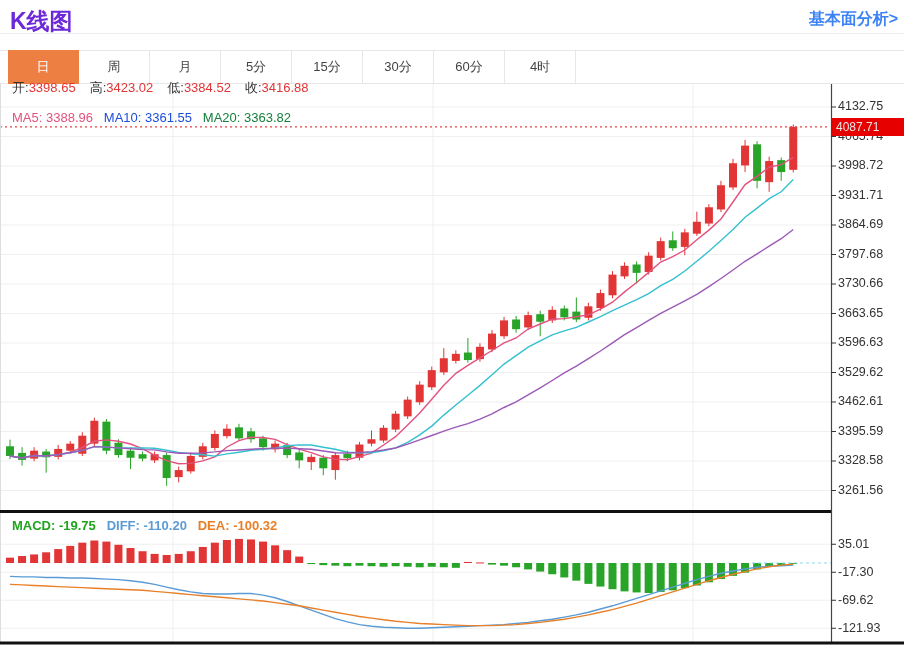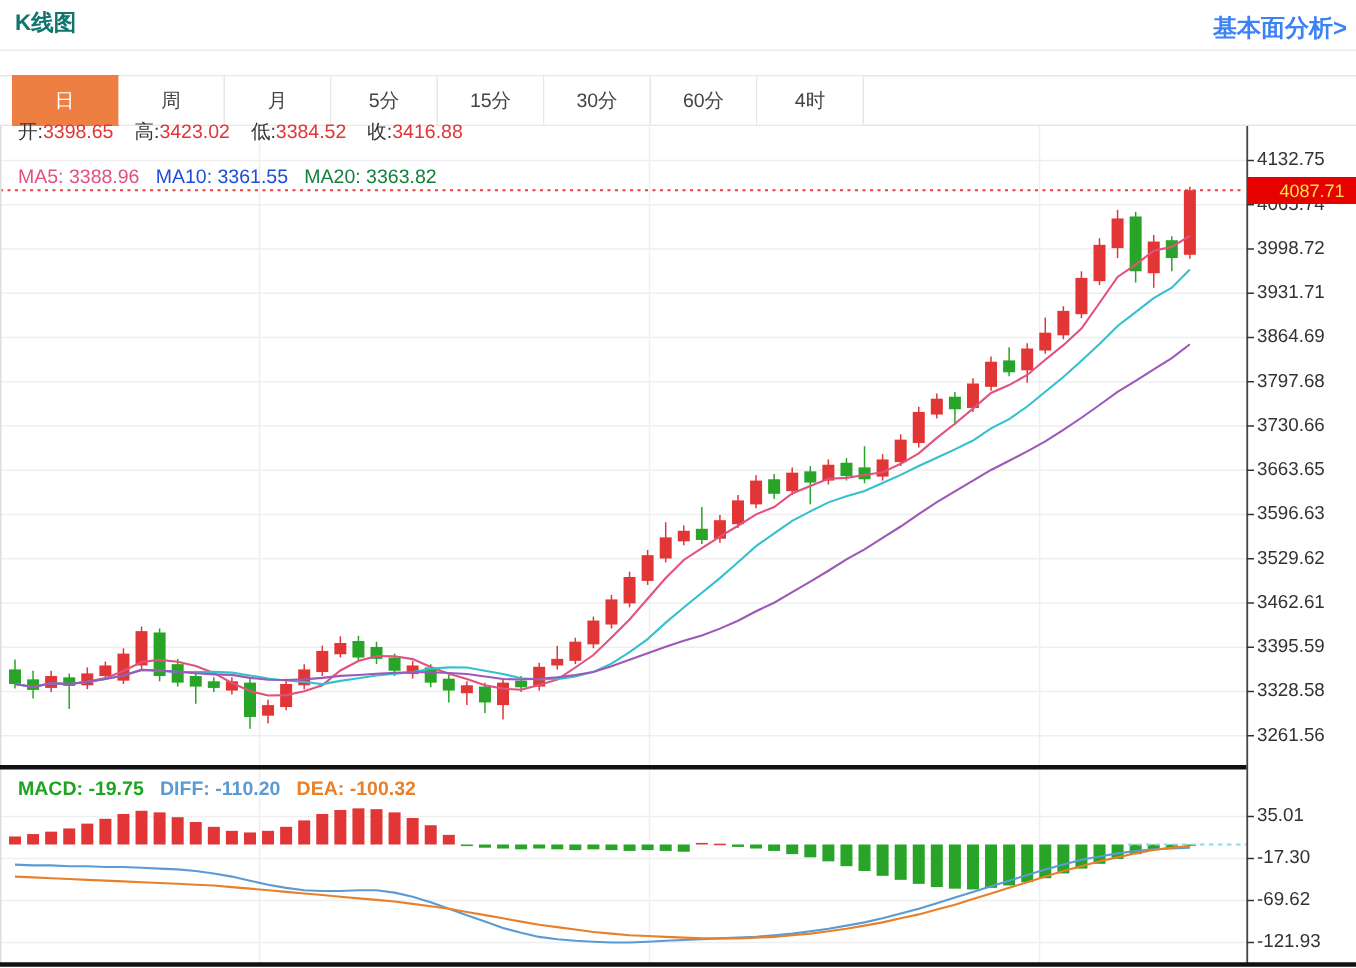--- a/index.html
+++ b/index.html
@@ -1,34 +1,34 @@
 <!DOCTYPE html>
 <html><head>
 <meta charset="utf-8">
 <style>
   html,body{margin:0;padding:0;background:#fff;}
   .page{position:relative;width:904px;height:645px;background:#fff;overflow:hidden;
         font-family:"Liberation Sans","DejaVu Sans",sans-serif;}
-  .title{position:absolute;left:10px;top:6px;font-size:15px;font-weight:bold;color:#0f766e;}
+  .title{position:absolute;left:10px;top:6px;font-size:23px;font-weight:bold;color:#6d28d9;}
   .toplink{position:absolute;right:6px;top:9px;font-size:16px;color:#3b82f6;cursor:pointer;font-weight:bold;}
   .divider{position:absolute;left:0;top:33px;width:904px;height:0;border-top:1px solid #ececec;}
   .tabbar{position:absolute;left:0;top:50px;width:904px;height:34px;box-sizing:border-box;
           border-top:1px solid #e7e7e7;border-bottom:1px solid #e7e7e7;padding-left:8px;display:flex;}
   .tab{width:70px;height:32px;line-height:32px;text-align:center;font-size:13px;color:#444;
        border-right:1px solid #e7e7e7;cursor:pointer;background:#fff;}
   .tab.active{background:#ee7f43;color:#fff;border-right-color:#ee7f43;margin-top:-1px;height:34px;line-height:34px;}
   .inforow{position:absolute;left:12px;font-size:13px;white-space:nowrap;}
   .inforow .lab{color:#333;}
   .inforow .val{margin-right:14px;}
   #ohlc-row{top:79px;}
   #ma-row{top:110px;}
   #macd-row{top:518px;font-weight:bold;}
   svg{position:absolute;left:0;top:0;}
   .badge{position:absolute;left:832px;width:72px;height:18px;line-height:18px;
-         color:#fde047;font-size:12px;padding-left:21px;box-sizing:border-box;}
+         color:#e5e5e5;font-size:12px;padding-left:4px;box-sizing:border-box;}
 </style>
 </head>
 <body>
 
 <div class="page">
   <div class="title">K线图</div>
   <div class="toplink">基本面分析&gt;</div>
   <div class="divider"></div>
 
   <div class="tabbar">

